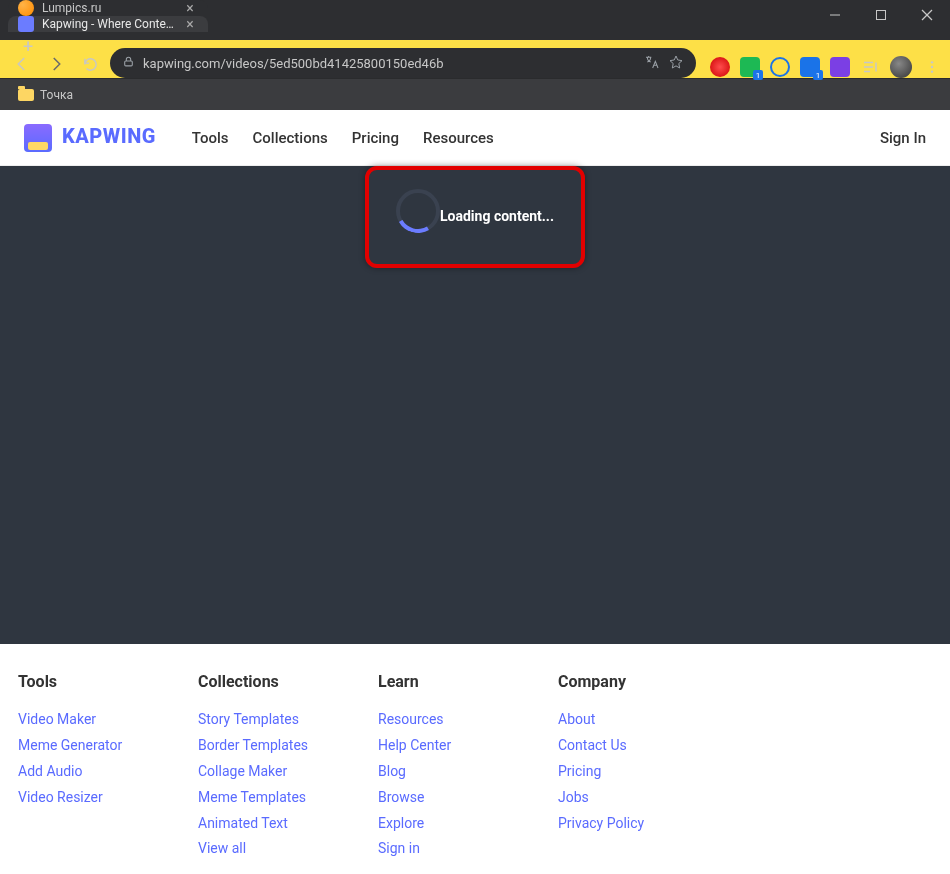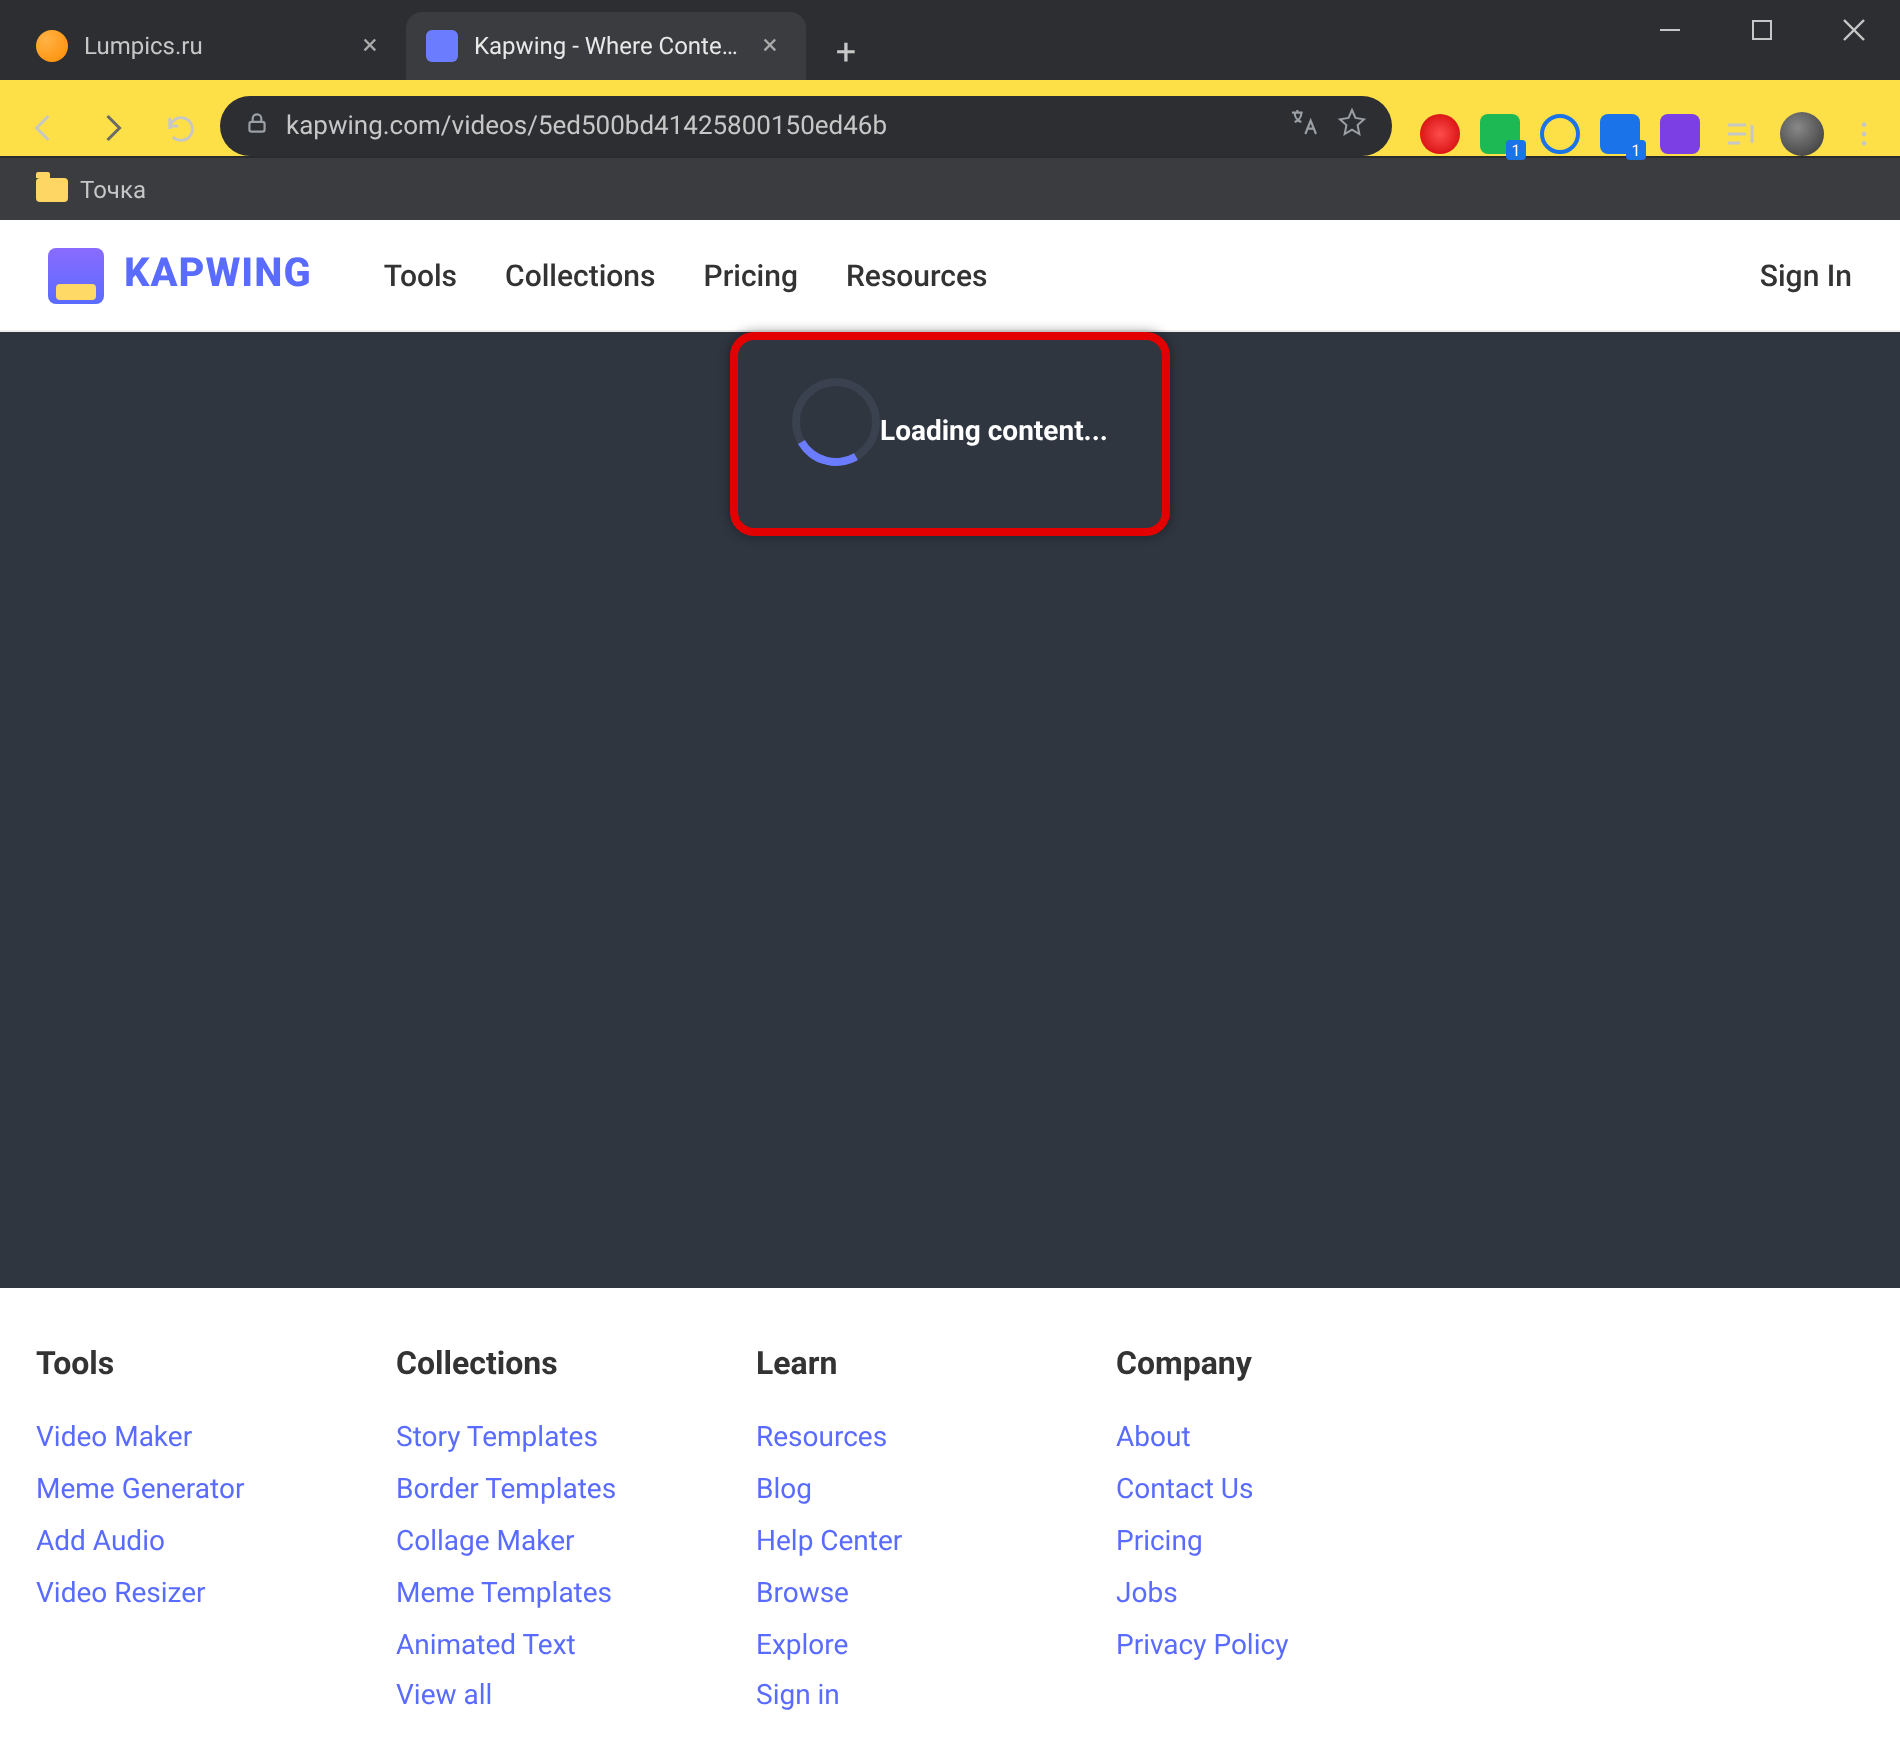--- a/index.html
+++ b/index.html
@@ -1,21 +1,21 @@
 <!DOCTYPE html>
 <html><head>
 <meta charset="utf-8">
 <style>
 * { margin: 0; padding: 0; box-sizing: border-box; }
 body { font-family: -apple-system, BlinkMacSystemFont, "Segoe UI", Roboto, Arial, sans-serif; background: #fff; width: 950px; height: 874px; overflow: hidden; }
 
 
 .browser-top { background: #2d2e31; }
 .titlebar { display: flex; align-items: center; height: 40px; position: relative; }
-.tabs { display: flex; align-items: flex-end; height: 40px; padding-left: 8px; gap: 0; }
+.tabs { display: flex; height: 40px; padding-left: 8px; gap: 0; flex-direction: column; }
 .tab { display: flex; align-items: center; height: 34px; padding: 0 10px; border-radius: 8px 8px 0 0; color: #c7c7c7; font-size: 12px; min-width: 195px; max-width: 200px; position: relative; cursor: pointer; }
 .tab.inactive { background: #2d2e31; }
 .tab.active { background: #3b3c3f; color: #e8e8e8; }
 .tab .favicon { width: 16px; height: 16px; border-radius: 50%; margin-right: 8px; flex-shrink: 0; }
 .tab .fav-orange { background: radial-gradient(circle at 30% 30%, #ffb347, #ff8c00); }
 .tab .fav-kw { background: #6b7cff; border-radius: 3px; }
 .tab .tab-title { white-space: nowrap; overflow: hidden; text-overflow: ellipsis; flex: 1; }
 .tab .tab-close { width: 16px; height: 16px; display: flex; align-items: center; justify-content: center; color: #aaa; font-size: 14px; margin-left: 6px; cursor: pointer; }
 .newtab { width: 28px; height: 28px; display: flex; align-items: center; justify-content: center; color: #c7c7c7; font-size: 18px; cursor: pointer; margin-left: 6px; margin-top: 4px; }
 .window-controls { position: absolute; right: 0; top: 0; display: flex; height: 30px; }
@@ -210,22 +210,22 @@
       <a>Story Templates</a>
       <a>Border Templates</a>
       <a>Collage Maker</a>
       <a>Meme Templates</a>
       <a>Animated Text</a>
       <a>View all</a>
     </div>
     <div class="fcol">
       <h4>Learn</h4>
       <a>Resources</a>
+      <a>Help Center</a>
       <a>Blog</a>
-      <a>Help Center</a>
       <a>Browse</a>
       <a>Explore</a>
       <a>Sign in</a>
     </div>
     <div class="fcol">
       <h4>Company</h4>
       <a>About</a>
       <a>Contact Us</a>
       <a>Pricing</a>
       <a>Jobs</a>

